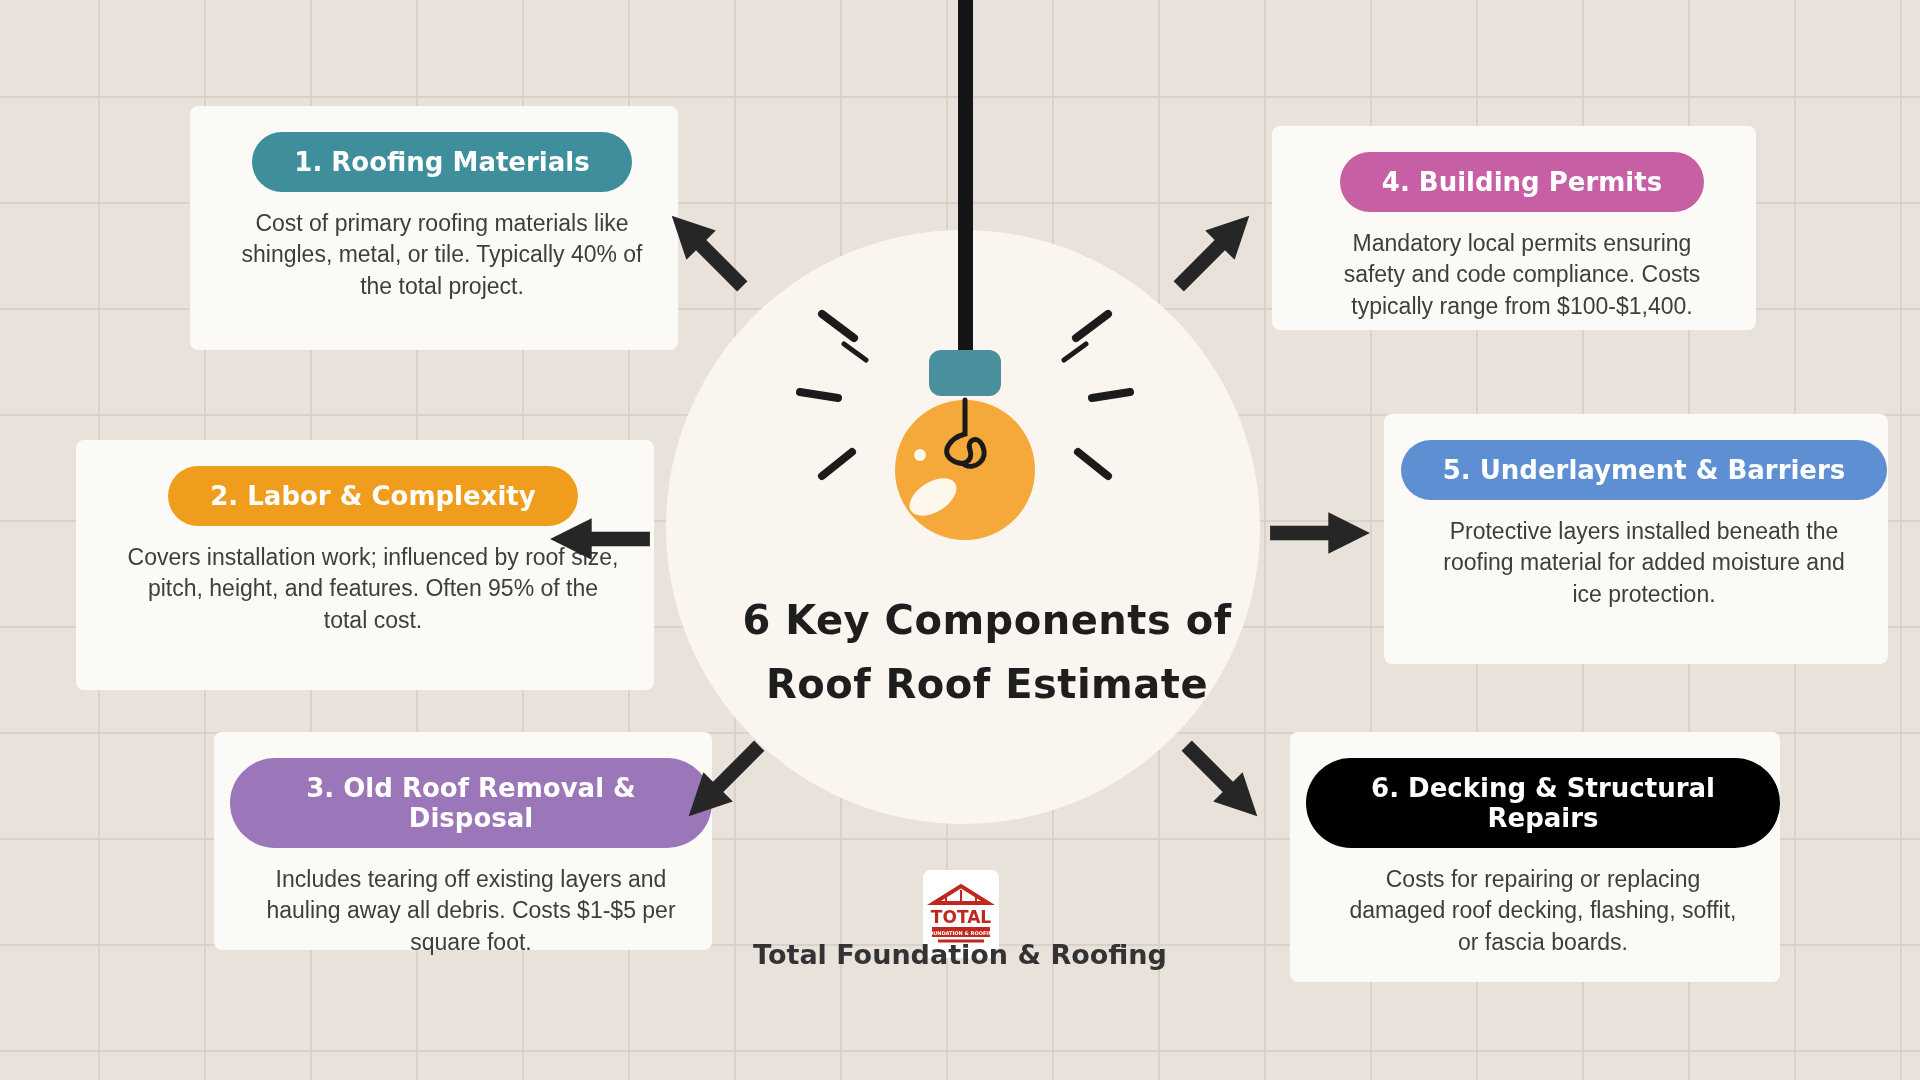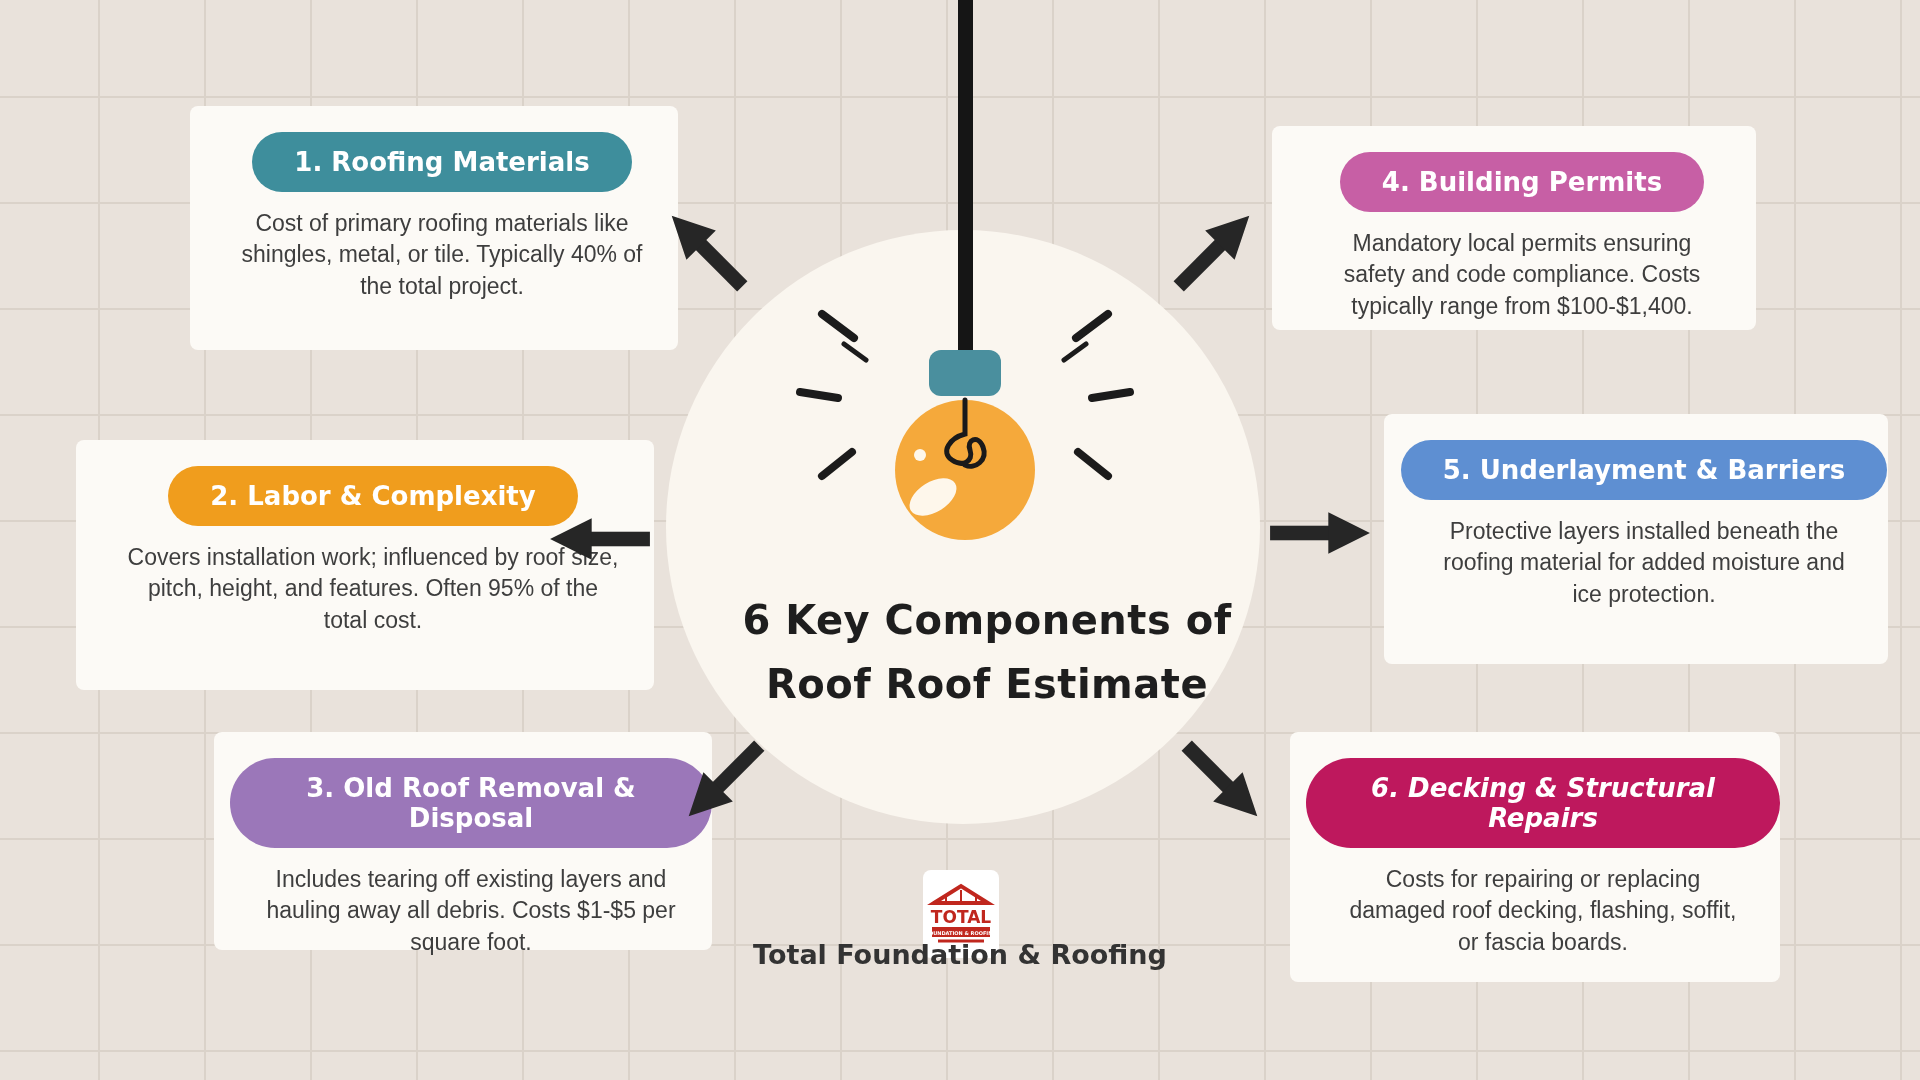--- a/index.html
+++ b/index.html
@@ -117,21 +117,21 @@
     <div class="pill" style="background-color: rgb(199, 95, 165);">4. Building Permits</div>
     <div class="card-text">Mandatory local permits ensuring safety and code compliance. Costs typically range from $100-$1,400.</div>
   </div>
 
   <div class="card card-5">
     <div class="pill" style="background-color: rgb(94, 143, 210);">5. Underlayment &amp; Barriers</div>
     <div class="card-text">Protective layers installed beneath the roofing material for added moisture and ice protection.</div>
   </div>
 
   <div class="card card-6">
-    <div class="pill" style="background-color: #be185d; font-style: italic;">6. Decking &amp; Structural Repairs</div>
+    <div class="pill" style="background-color: #000000;">6. Decking &amp; Structural Repairs</div>
     <div class="card-text">Costs for repairing or replacing damaged roof decking, flashing, soffit, or fascia boards.</div>
   </div>
 
   <div class="arrow arrow-up-left">
     <svg viewBox="0 0 100 44">
         <rect x="2" y="15" width="58" height="14" fill="#262626"></rect>
         <polygon points="58,2 98,22 58,42" fill="#262626"></polygon>
       </svg>
   </div>
   <div class="arrow arrow-left">

